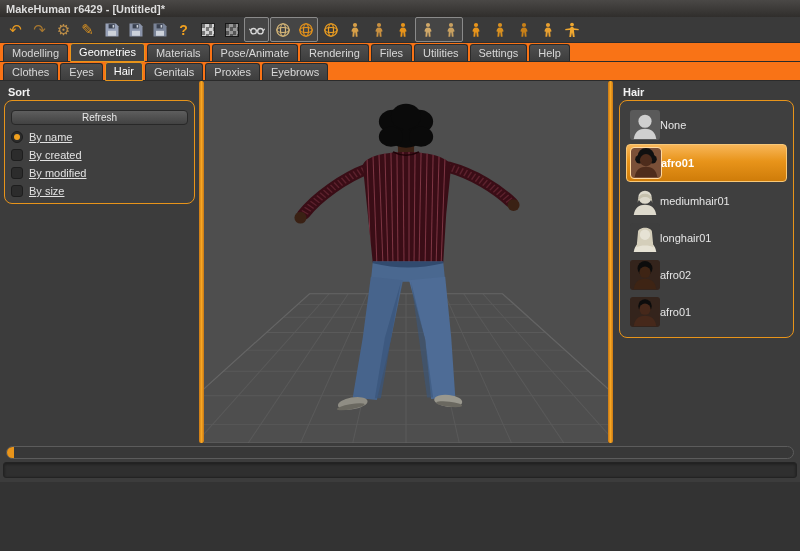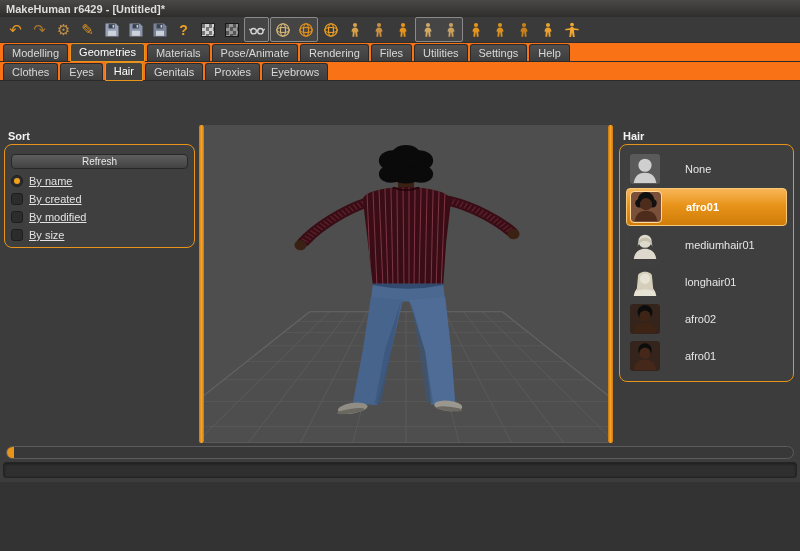--- a/index.html
+++ b/index.html
@@ -25,42 +25,42 @@
 
   
   .tabrow { height:19px; flex:none; display:flex; align-items:flex-end; padding:0 3px; gap:2px;
     background:#f97316; border-bottom:1px solid #2b2b2b; }
   .tab { font-size:11px; color:#d8d8d8; background:linear-gradient(#4f4f4f,#3e3e3e);
     border:1px solid #2a2a2a; border-bottom:none; border-radius:3px 3px 0 0; padding:2px 8px 2px;
     white-space:nowrap; cursor:default; }
   .tab.active { border:1px solid #e8941a; background:#434343; color:#fff; margin-bottom:-1px; padding-bottom:3px; }
 
   
-  .content { flex:1; display:flex; min-height:0;margin-top:44px; }
+  .content { flex:1; display:flex; min-height:0; }
   .left-panel { width:199px; flex:none; padding:2px 4px; }
   .right-panel { width:187px; flex:none; padding:2px 6px; }
   .group-title { font-size:11px; font-weight:bold; color:#f2f2f2; margin:3px 0 2px 4px; }
   .groupbox { border:1px solid #e8941a; border-radius:8px; padding:6px; background:#3f3f3f; }
 
   .btn-refresh { width:100%; height:15px; font-size:10px; color:#e8e8e8; font-family:"Liberation Sans",sans-serif;
     background:linear-gradient(#5e5e5e,#424242); border:1px solid #282828; border-radius:4px; }
   .radio-row { display:flex; align-items:center; gap:6px; margin-top:6px; }
   .radio { width:12px; height:12px; flex:none; border-radius:3px; background:#2c2c2c; border:1px solid #1d1d1d;
     position:relative; }
   .radio.sel { border-radius:7px; }
   .radio.sel::after { content:""; position:absolute; inset:2px; border-radius:50%; background:#f0a01e; }
   .radio-label { font-size:11px; color:#e2e2e2;text-decoration:underline; }
 
   .splitter { width:5px; flex:none; background:linear-gradient(90deg,#c87714,#f6a623,#c87714); border-radius:2px; }
 
   .viewport { flex:1; position:relative; background:#4e4e4e; overflow:hidden; }
   .scene { position:absolute; inset:0; width:100%; height:100%; }
 
   
-  .hair-item { display:flex; align-items:center; gap:25px; padding:3px 4px; border-radius:4px; margin-bottom:1px; }
+  .hair-item { display:flex; align-items:center; gap:0; padding:3px 4px; border-radius:4px; margin-bottom:1px; }
   .hair-item.selected { background:linear-gradient(#f8b658, #e8941a 45%, #cf7c09); border:1px solid #f8c878; }
   .thumb { width:30px; height:30px; flex:none; border-radius:3px; display:block; }
   .hair-item.selected .thumb { outline:1px solid #ffd9a0; }
   .hair-label { font-size:11px; color:#e6e6e6; }
   .hair-item.selected .hair-label { color:#fff; font-weight:bold; }
 
   
   .progressbar { height:13px; flex:none; margin:3px 6px 0; border:1px solid #5c5c5c; border-radius:7px;
     background:#383838; position:relative; overflow:hidden; }
   .progress-fill { position:absolute; left:0; top:0; bottom:0; width:7px; background:#e8941a; }

